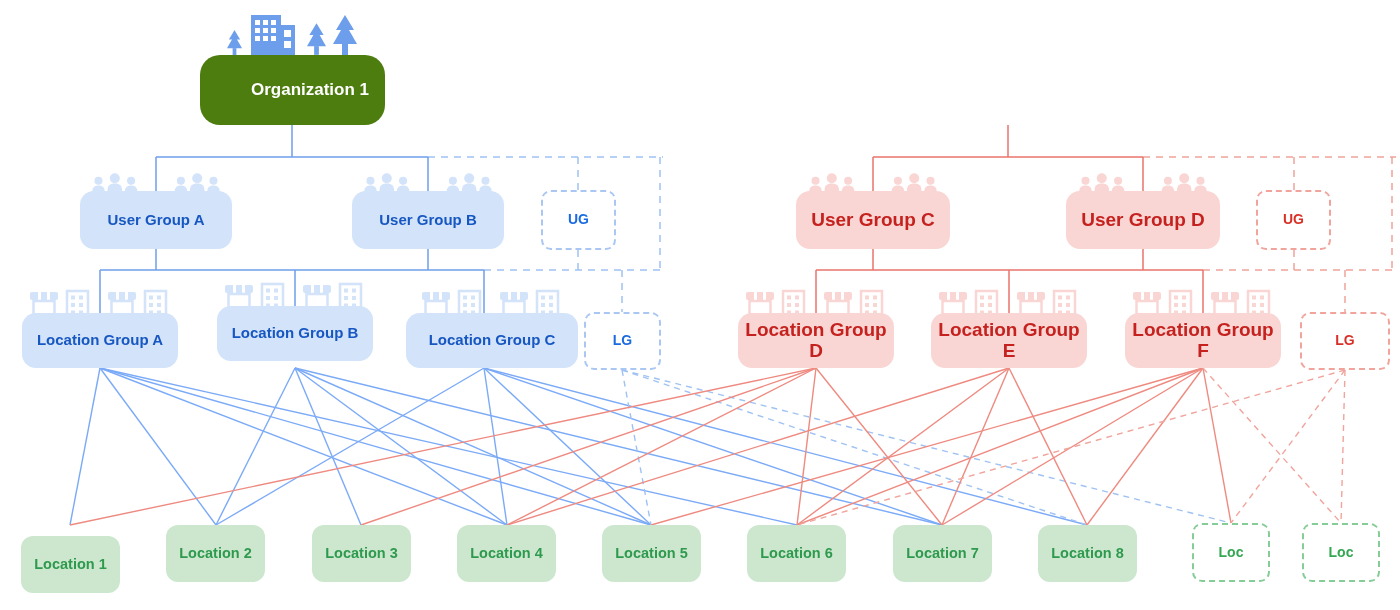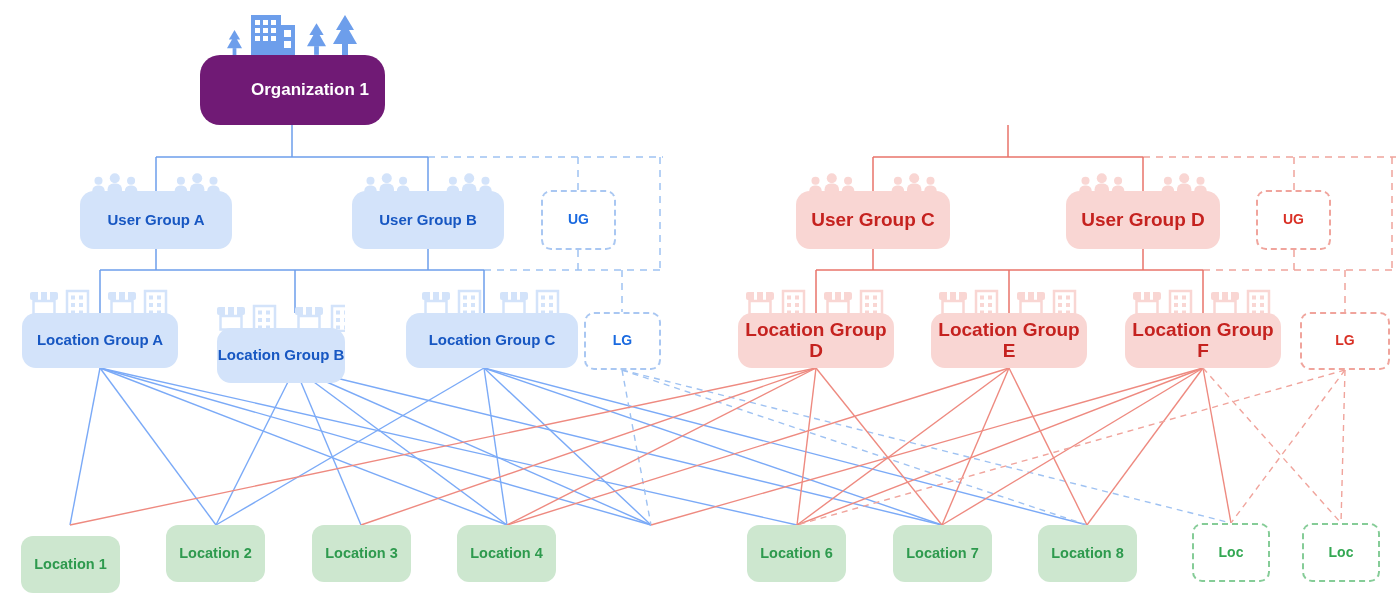--- a/index.html
+++ b/index.html
@@ -6,21 +6,21 @@
   #canvas{
     position:relative;width:1400px;height:610px;background:#fff;overflow:hidden;
     font-family:"Liberation Sans", sans-serif;font-weight:bold;
   }
   #wires{position:absolute;left:0;top:0;}
   .node{
     position:absolute;display:flex;align-items:center;justify-content:center;
     text-align:center;box-sizing:border-box;font-weight:bold;line-height:1.1;
   }
   .org{color:#fff;font-size:17px;border-radius:20px;}
-  .org-blue{background:#701a75;padding-left:35px;}
+  .org-blue{background:#4d7c0f;padding-left:35px;}
   .org-red{background:#e5695e;}
   .solid-blue{background:#d3e3fa;color:#1757c2;border-radius:14px;font-size:15px;}
   .solid-red{background:#f9d6d3;color:#c5221f;border-radius:14px;font-size:19px;}
   .green{background:#cde7cf;color:#2e9a4e;border-radius:12px;font-size:14.5px;}
   .dash{background:#fff;border-radius:10px;font-size:14px;}
   .dash-blue{border:2px dashed #a9c7f2;color:#1a6ae0;}
   .dash-red{border:2px dashed #f0a49c;color:#d93025;}
   .dash-green{border:2px dashed #85cc97;color:#34a853;}
   .deco{position:absolute;left:0;right:0;display:flex;justify-content:center;pointer-events:none;}
   .crowd{top:-18px;}
@@ -34,21 +34,21 @@
   
   #org1{left:200px;top:55px;width:185px;height:70px;}
   #org2{left:915px;top:55px;width:185px;height:70px;}
   #ugA{left:80px;top:191px;width:152px;height:58px;}
   #ugB{left:352px;top:191px;width:152px;height:58px;}
   #ugX1{left:541px;top:190px;width:75px;height:60px;}
   #ugC{left:796px;top:191px;width:154px;height:58px;}
   #ugD{left:1066px;top:191px;width:154px;height:58px;}
   #ugX2{left:1256px;top:190px;width:75px;height:60px;}
   #lgA{left:22px;top:313px;width:156px;height:55px;}
-  #lgB{left:217px;top:328px;width:128px;height:55px;align-items:center;}
+  #lgB{left:217px;top:306px;width:156px;height:55px;align-items:center;}
   #lgC{left:406px;top:313px;width:172px;height:55px;}
   #lgX1{left:584px;top:312px;width:77px;height:58px;}
   #lgD{left:738px;top:313px;width:156px;height:55px;}
   #lgE{left:931px;top:313px;width:156px;height:55px;}
   #lgF{left:1125px;top:313px;width:156px;height:55px;}
   #lgX2{left:1300px;top:312px;width:90px;height:58px;}
   #loc1{left:21px;top:525px;width:99px;height:57px;margin-top:11px;}
   #loc2{left:166px;top:525px;width:99px;height:57px;text-align:center;}
   #loc3{left:312px;top:525px;width:99px;height:57px;}
   #loc4{left:457px;top:525px;width:99px;height:57px;}
@@ -308,20 +308,23 @@
     </div>
   <div class="node green" id="loc2">
       <span>Location 2</span>
     </div>
   <div class="node green" id="loc3">
       <span>Location 3</span>
     </div>
   <div class="node green" id="loc4">
       <span>Location 4</span>
     </div>
+  <div class="node green" id="loc5">
+      <span>Location 5</span>
+    </div>
   <div class="node green" id="loc6">
       <span>Location 6</span>
     </div>
   <div class="node green" id="loc7">
       <span>Location 7</span>
     </div>
   <div class="node green" id="loc8">
       <span>Location 8</span>
     </div>
   <div class="node dash dash-green" id="locX1">

